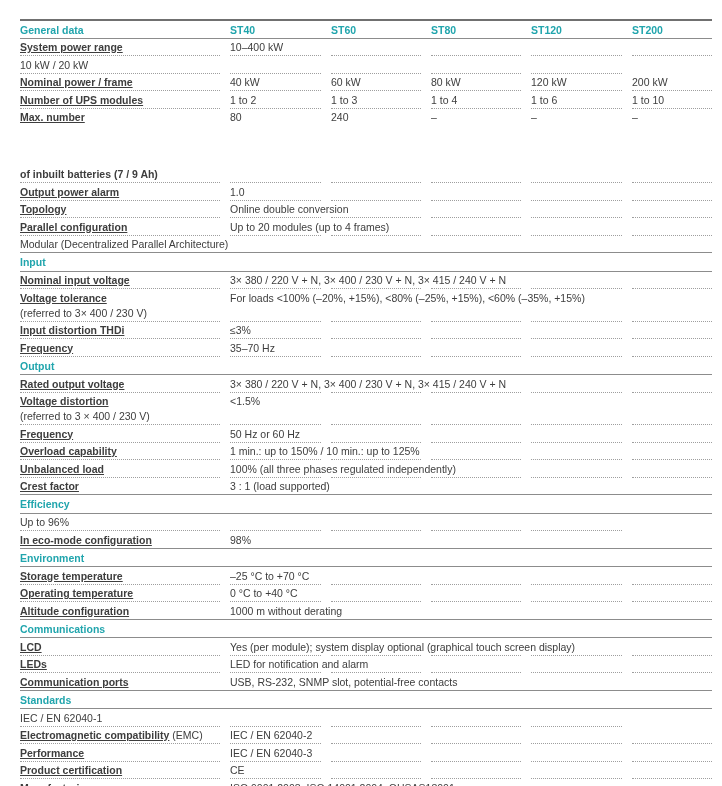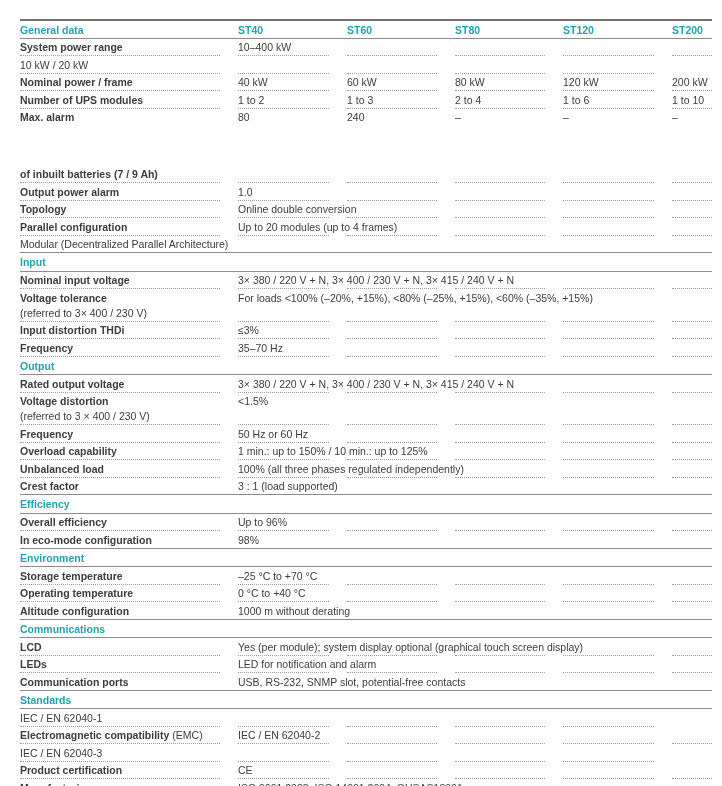--- a/index.html
+++ b/index.html
@@ -14,39 +14,39 @@
   html,body{width:722px;background:var(--bg);}
   body{font-family:"Liberation Sans",sans-serif;color:var(--text);}
   .spec{
     margin:19px 10px 0 20px;
     border-top:2px solid var(--top);
     font-size:10.5px;
   }
   .t-row{
     display:grid;
     grid-template-columns:200px 91px 90px 90px 91px 1fr;
-    column-gap:18px;
+    column-gap:10px;
   }
   .t-row.solid{border-bottom:1px solid var(--solid);}
   .cell{
     padding:2.5px 0 2px 0;
     line-height:12px;
     white-space:nowrap;
     overflow:visible;
   }
   .t-row.dotted .cell{border-bottom:1px dotted var(--dot);}
   .head-label,.col-head{color:var(--teal);font-weight:bold;}
   .section-title{
     grid-column:1 / -1;
     color:var(--teal);
     font-weight:bold;
     padding:3px 0 2.5px 0;
     line-height:12px;
   }
-  .lbl{font-weight:bold;}
+  .lbl{font-weight:bold;text-decoration:underline;}
   .note{font-weight:normal;}
   .sub{font-weight:bold;line-height:12px;padding-top:3px;margin-top:42px;}
   .subnote{font-weight:normal;line-height:12px;padding-top:3px;}
   .val{font-weight:normal;}
 </style>
 </head>
 <body>
 
 <div class="spec" id="spec-table">
     <div class="t-row solid">
@@ -83,27 +83,27 @@
       <div class="cell val">80 kW</div>
       <div class="cell val">120 kW</div>
       <div class="cell val">200 kW</div>
     </div>
     <div class="t-row dotted">
       <div class="cell">
         <div><span class="lbl">Number of UPS modules</span></div>
       </div>
       <div class="cell val">1 to 2</div>
       <div class="cell val">1 to 3</div>
-      <div class="cell val">2 to 4</div>
+      <div class="cell val">1 to 4</div>
       <div class="cell val">1 to 6</div>
       <div class="cell val">1 to 10</div>
     </div>
     <div class="t-row dotted">
       <div class="cell">
-        <div><span class="lbl">Max. alarm</span></div>
+        <div><span class="lbl">Max. number</span></div>
         <div class="sub">of inbuilt batteries (7 / 9 Ah)</div>
       </div>
       <div class="cell val">80</div>
       <div class="cell val">240</div>
       <div class="cell val">–</div>
       <div class="cell val">–</div>
       <div class="cell val">–</div>
     </div>
     <div class="t-row dotted">
       <div class="cell">
@@ -247,23 +247,20 @@
       <div class="cell val">3 : 1 (load supported)</div>
       <div class="cell val"></div>
       <div class="cell val"></div>
       <div class="cell val"></div>
       <div class="cell val"></div>
     </div>
     <div class="t-row solid">
       <div class="section-title">Efficiency</div>
     </div>
     <div class="t-row dotted">
-      <div class="cell">
-        <div><span class="lbl">Overall efficiency</span></div>
-      </div>
       <div class="cell val">Up to 96%</div>
       <div class="cell val"></div>
       <div class="cell val"></div>
       <div class="cell val"></div>
       <div class="cell val"></div>
     </div>
     <div class="t-row solid">
       <div class="cell">
         <div><span class="lbl">In eco-mode configuration</span></div>
       </div>
@@ -353,20 +350,23 @@
       <div class="cell">
         <div><span class="lbl">Electromagnetic compatibility</span> <span class="note">(EMC)</span></div>
       </div>
       <div class="cell val">IEC / EN 62040-2</div>
       <div class="cell val"></div>
       <div class="cell val"></div>
       <div class="cell val"></div>
       <div class="cell val"></div>
     </div>
     <div class="t-row dotted">
+      <div class="cell">
+        <div><span class="lbl">Performance</span></div>
+      </div>
       <div class="cell val">IEC / EN 62040-3</div>
       <div class="cell val"></div>
       <div class="cell val"></div>
       <div class="cell val"></div>
       <div class="cell val"></div>
     </div>
     <div class="t-row dotted">
       <div class="cell">
         <div><span class="lbl">Product certification</span></div>
       </div>

